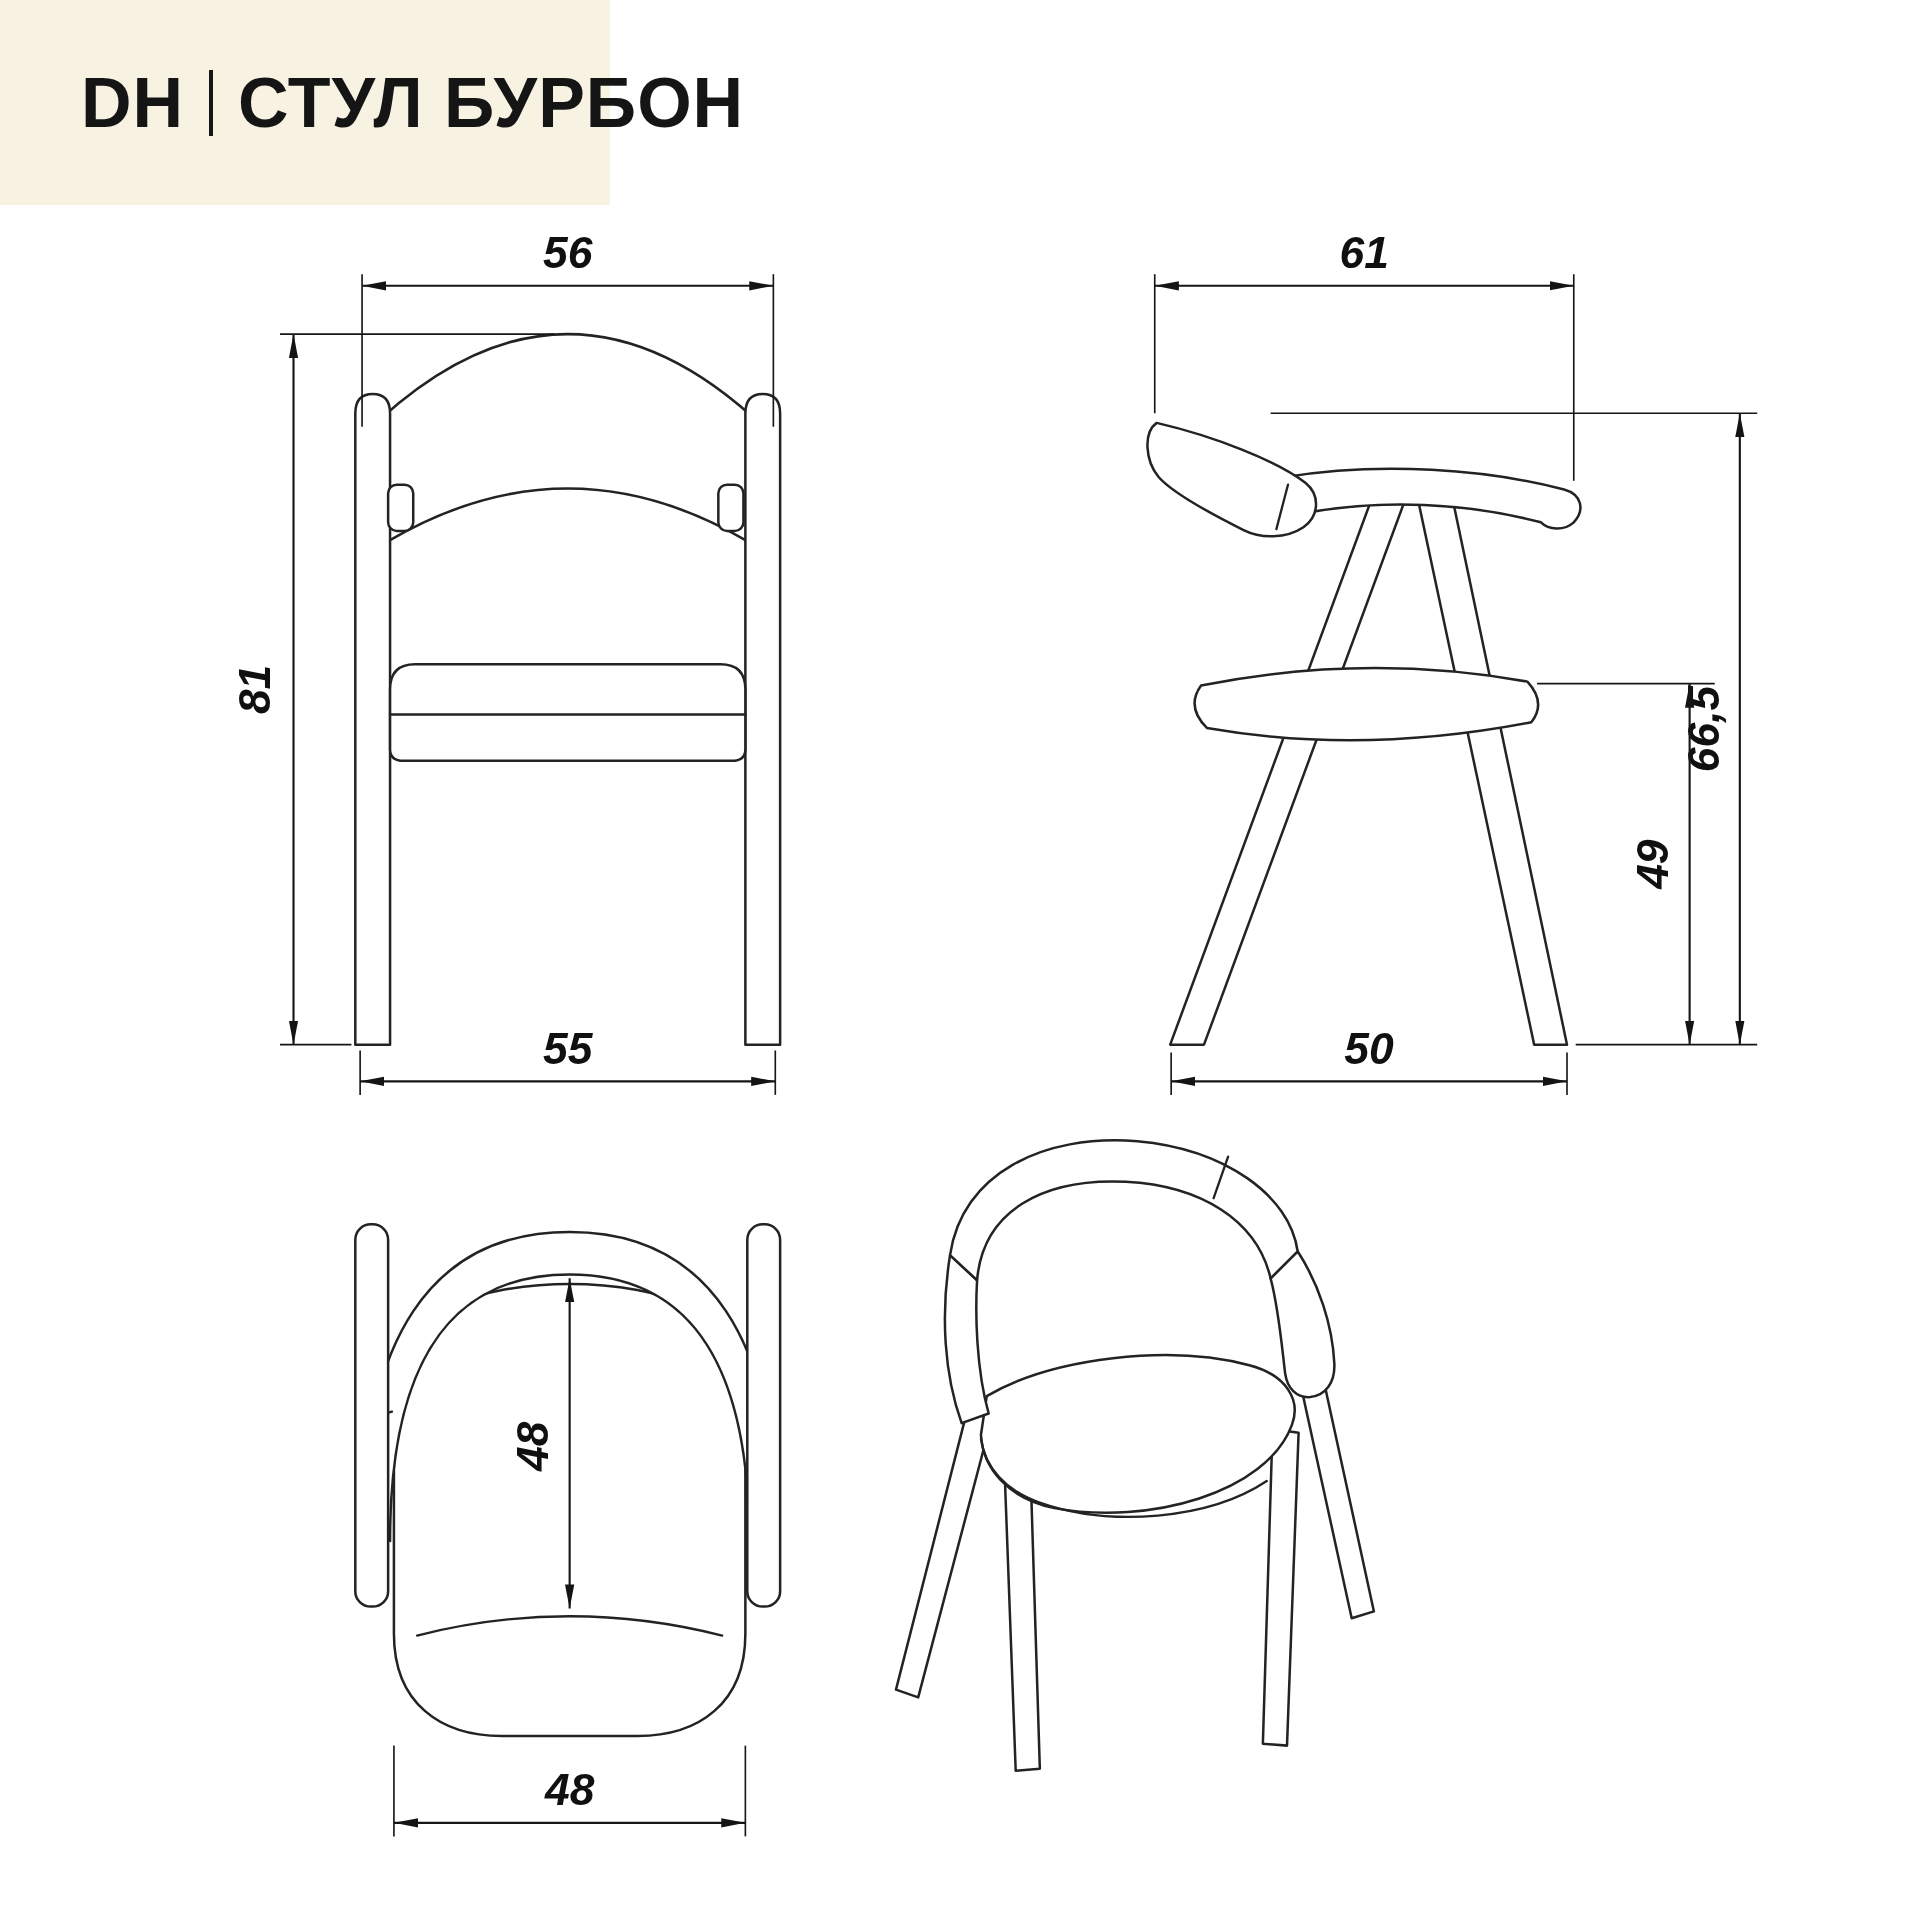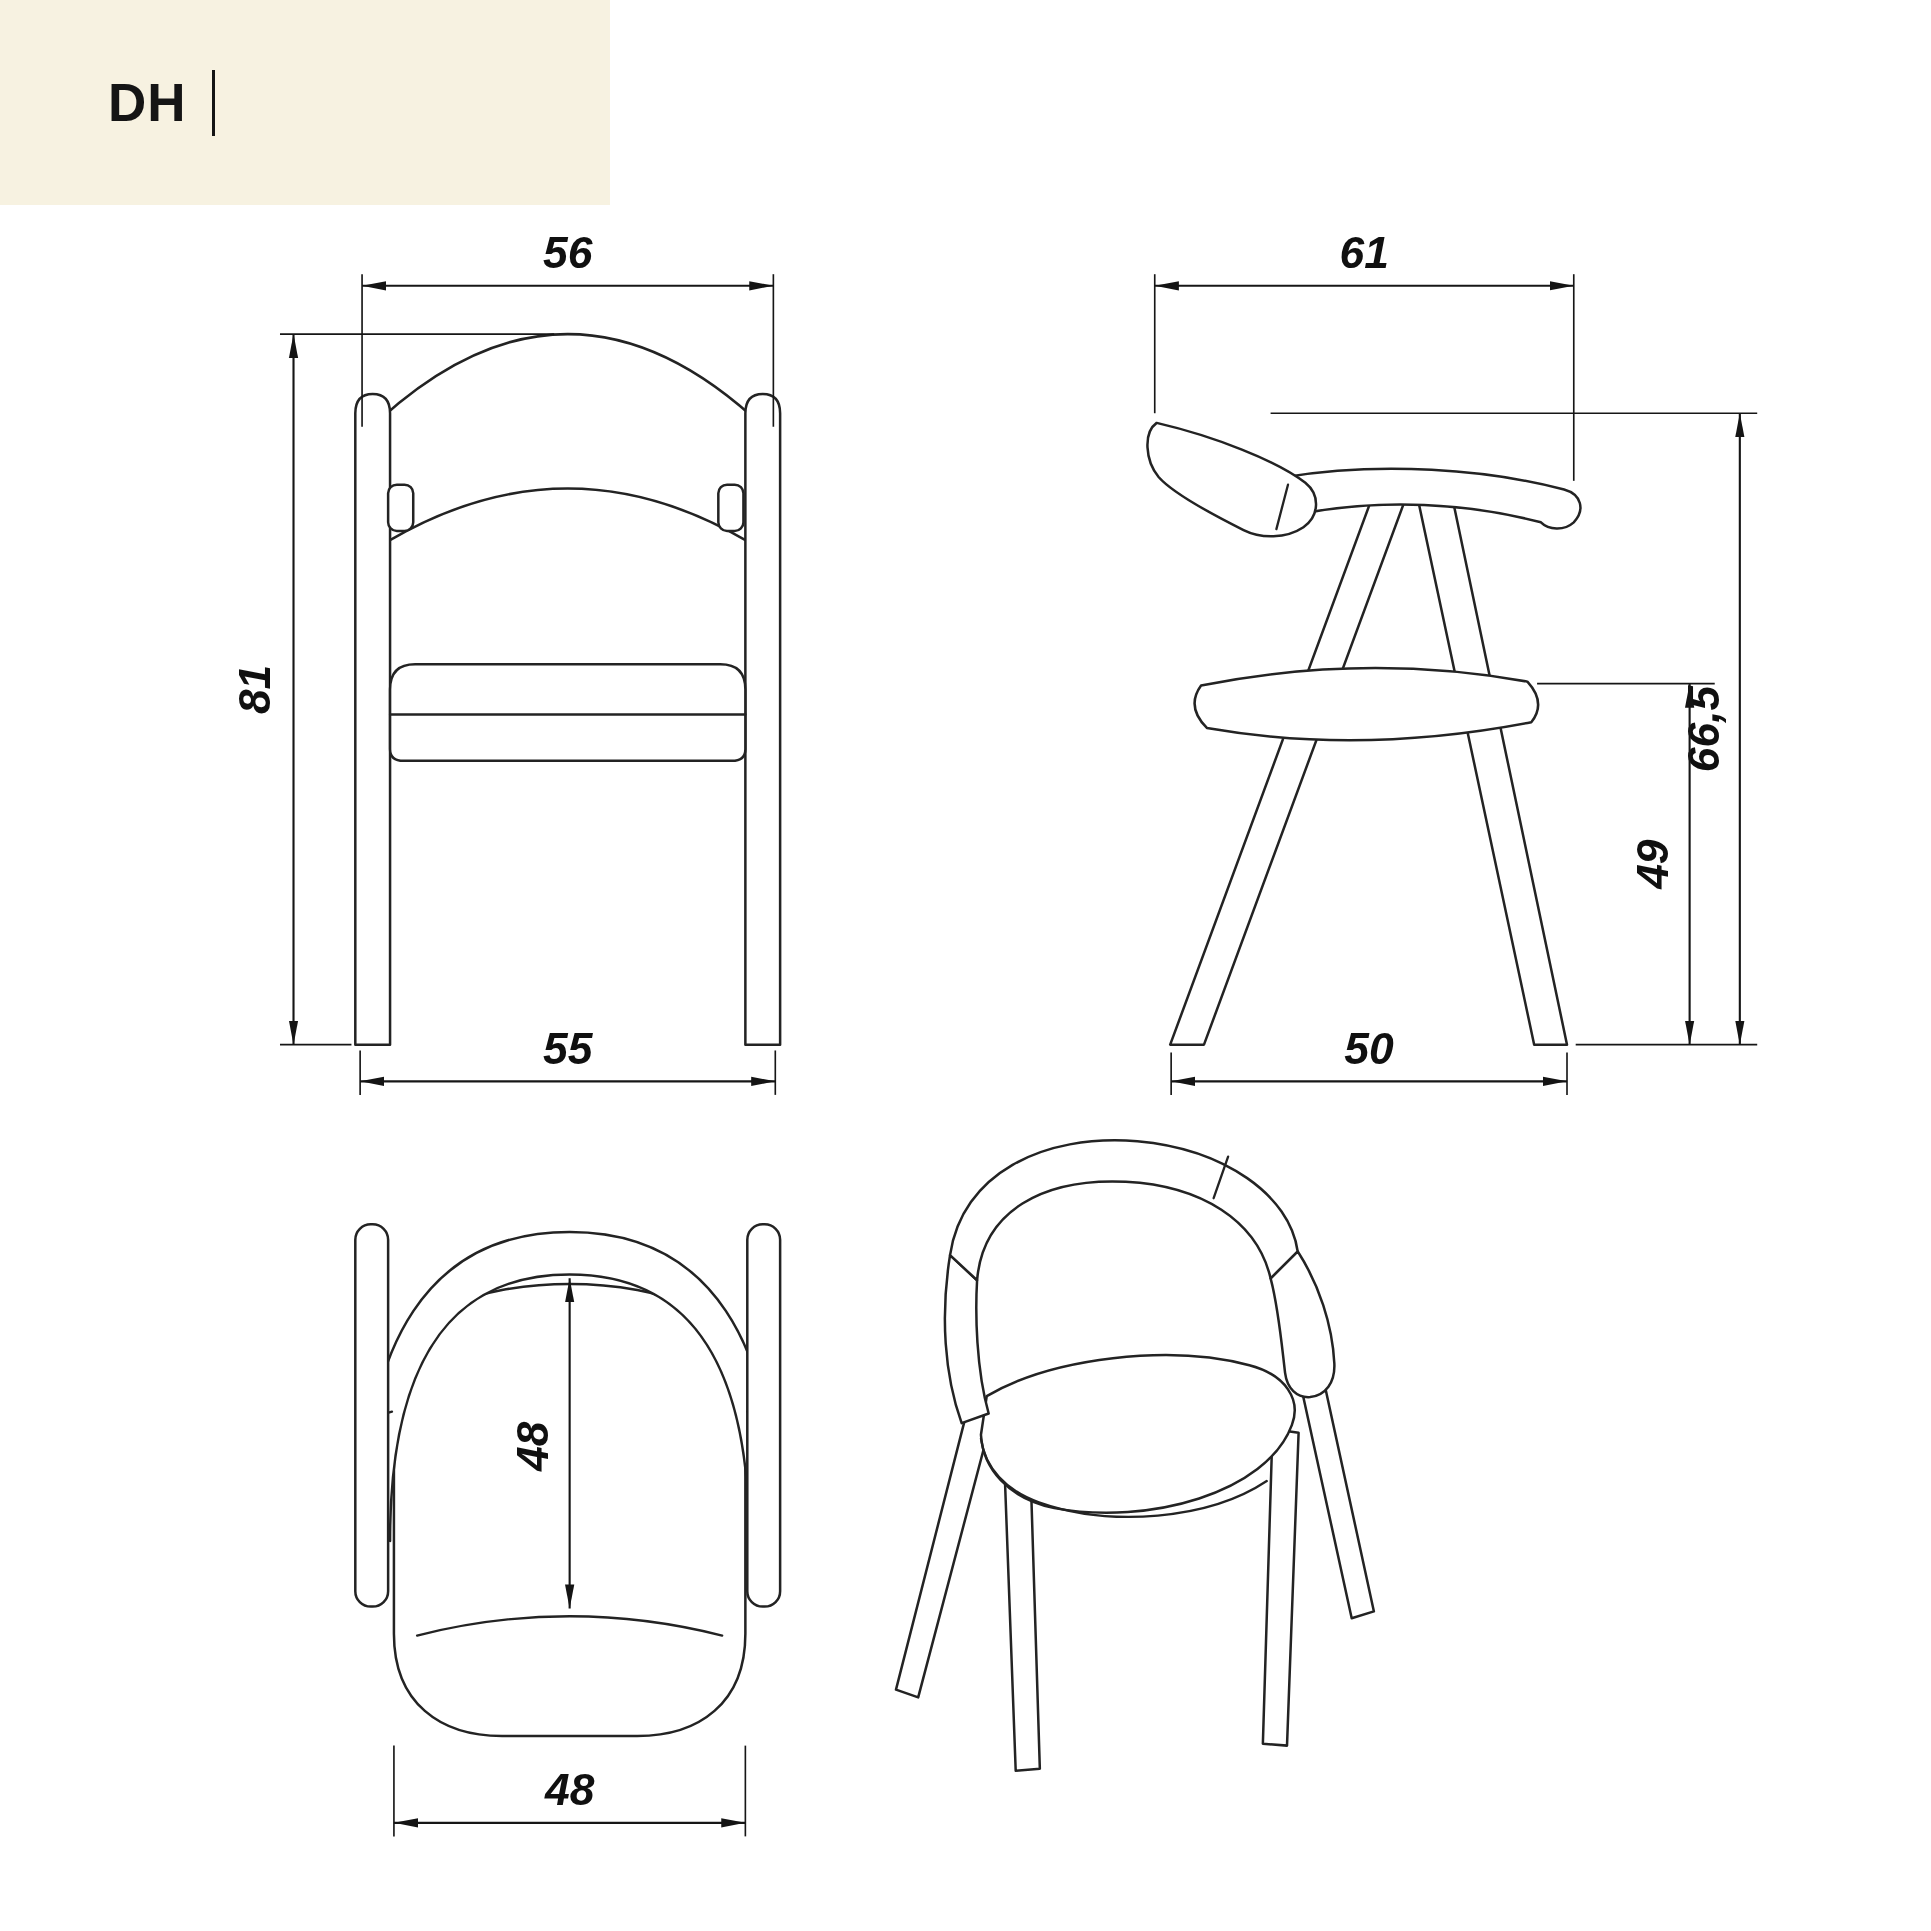--- a/index.html
+++ b/index.html
@@ -13,22 +13,22 @@
   .header-block {
     position:absolute; left:0; top:0;
     width:610px; height:205px;
     background:#f7f2e1;
     display:flex; align-items:center;
     padding-left:81px; box-sizing:border-box;
     gap:25px;
     z-index:2;
   }
   .brand, .product {
-    font-size:53px; font-weight:700; color:#151515;
-    letter-spacing:1px; white-space:nowrap;margin-left:27px;
+    font-size:70px; font-weight:700; color:#151515;
+    letter-spacing:1px; white-space:nowrap;
   }
   .title-divider {
     width:3.9px; height:66px; background:#151515; flex:0 0 auto;
   }
   svg.drawing { position:absolute; left:0; top:0; z-index:1; }
 
   .chair { stroke:#232323; stroke-width:2.6; fill:#ffffff; stroke-linejoin:round; stroke-linecap:round; }
   .chair-line { stroke:#232323; stroke-width:2.4; fill:none; stroke-linecap:round; }
   .ext { stroke:#161616; stroke-width:1.7; fill:none; }
   .dim { stroke:#161616; stroke-width:2.2; fill:none; }
@@ -39,20 +39,21 @@
   }
 </style>
 </head>
 <body>
 
 <div class="canvas">
 
   <div class="header-block">
     <span class="brand">DH</span>
     <span class="title-divider"></span>
+    <span class="product">СТУЛ БУРБОН</span>
   </div>
 
   <svg class="drawing" width="1931" height="1931" viewBox="0 0 2000 2000" xmlns="http://www.w3.org/2000/svg">
     <defs>
       <marker id="arrow" viewBox="0 0 26 14" refX="25" refY="7" markerWidth="26" markerHeight="14" markerUnits="userSpaceOnUse" orient="auto-start-reverse">
         <path d="M0,2.2 L25,7 L0,11.8 Z" fill="#141414"></path>
       </marker>
     </defs>
 
     <g>

